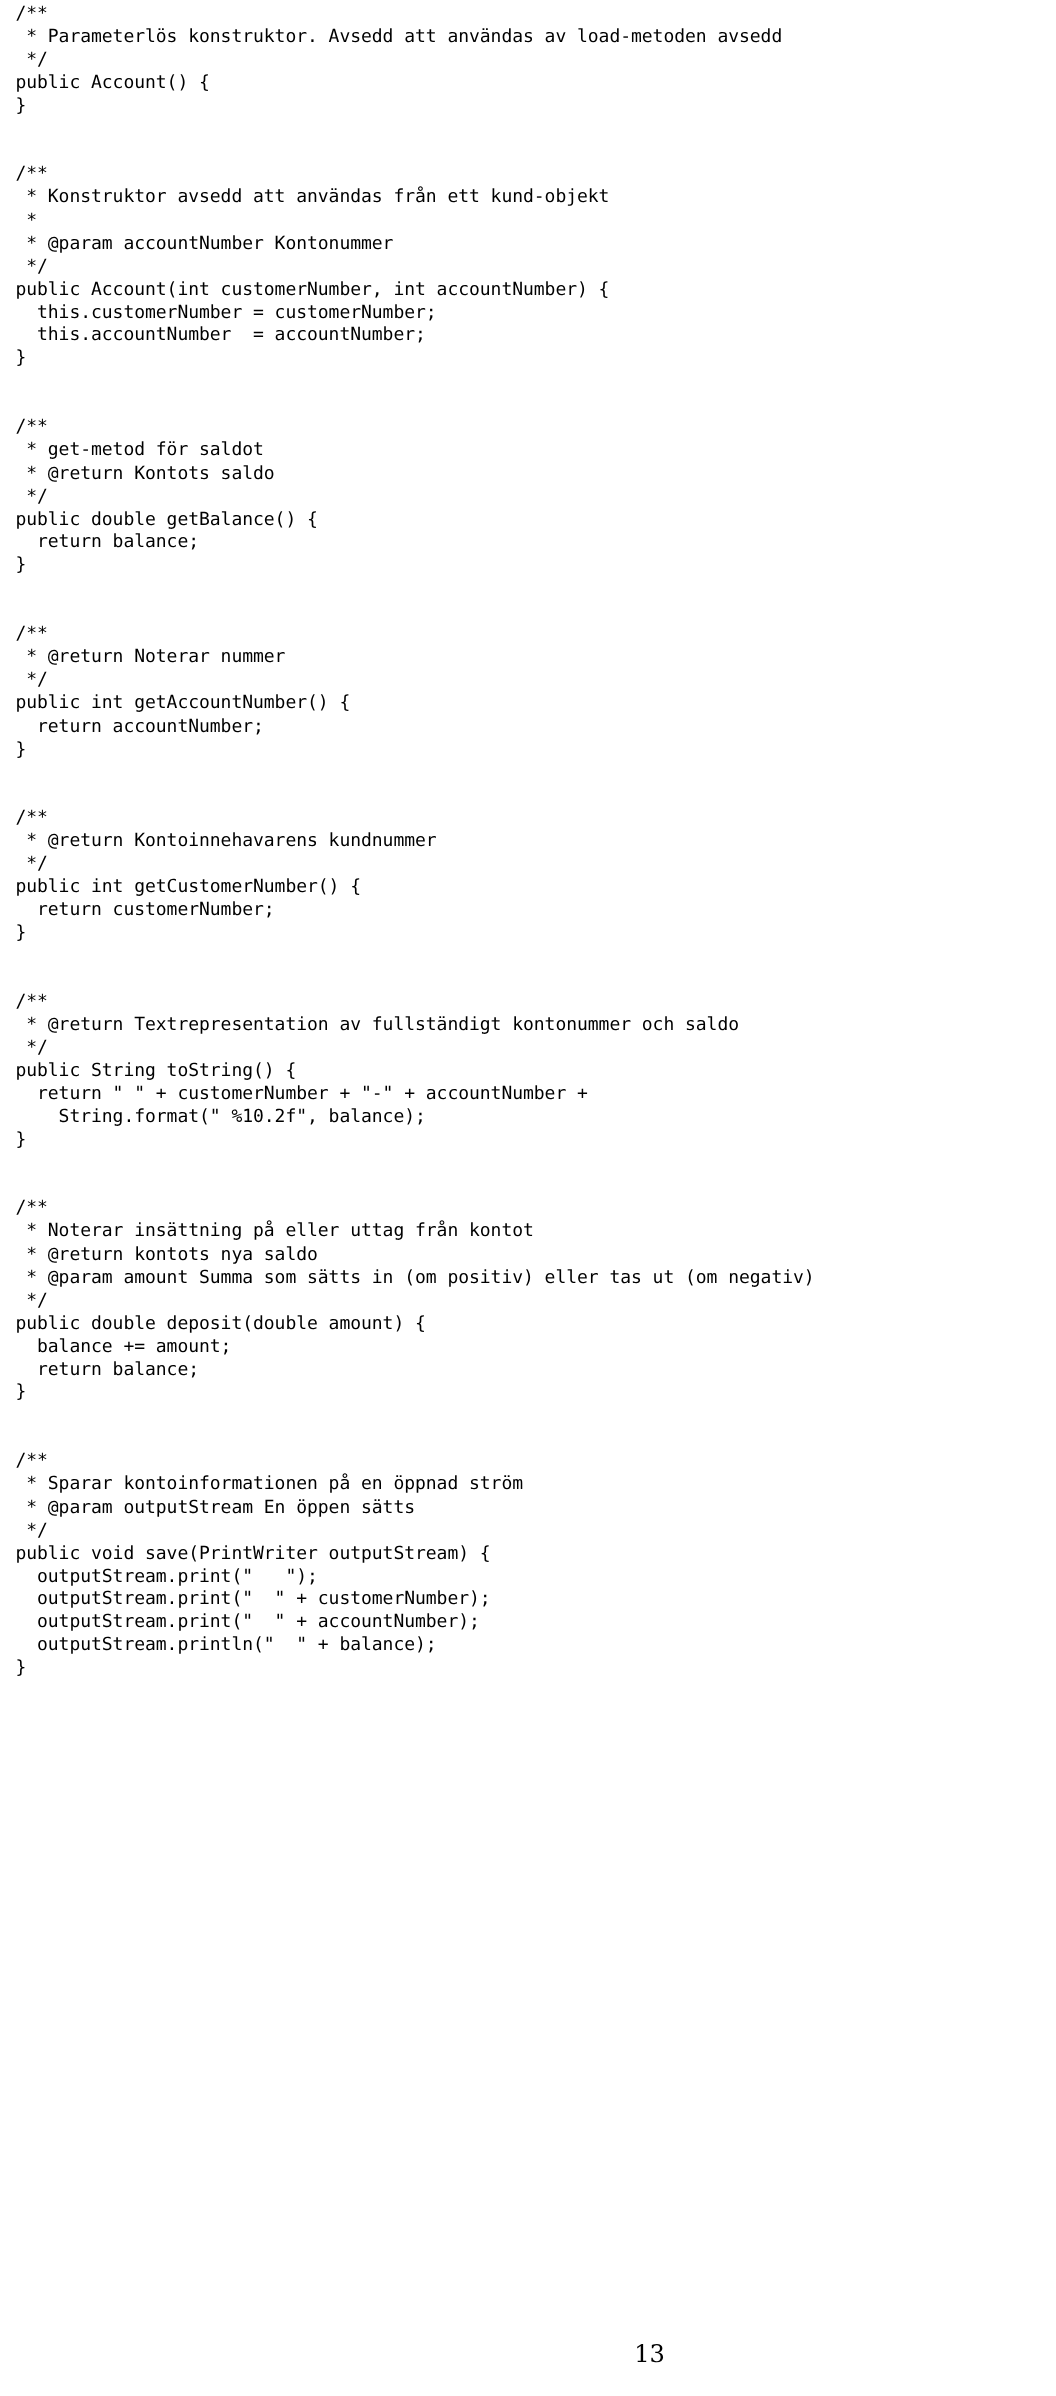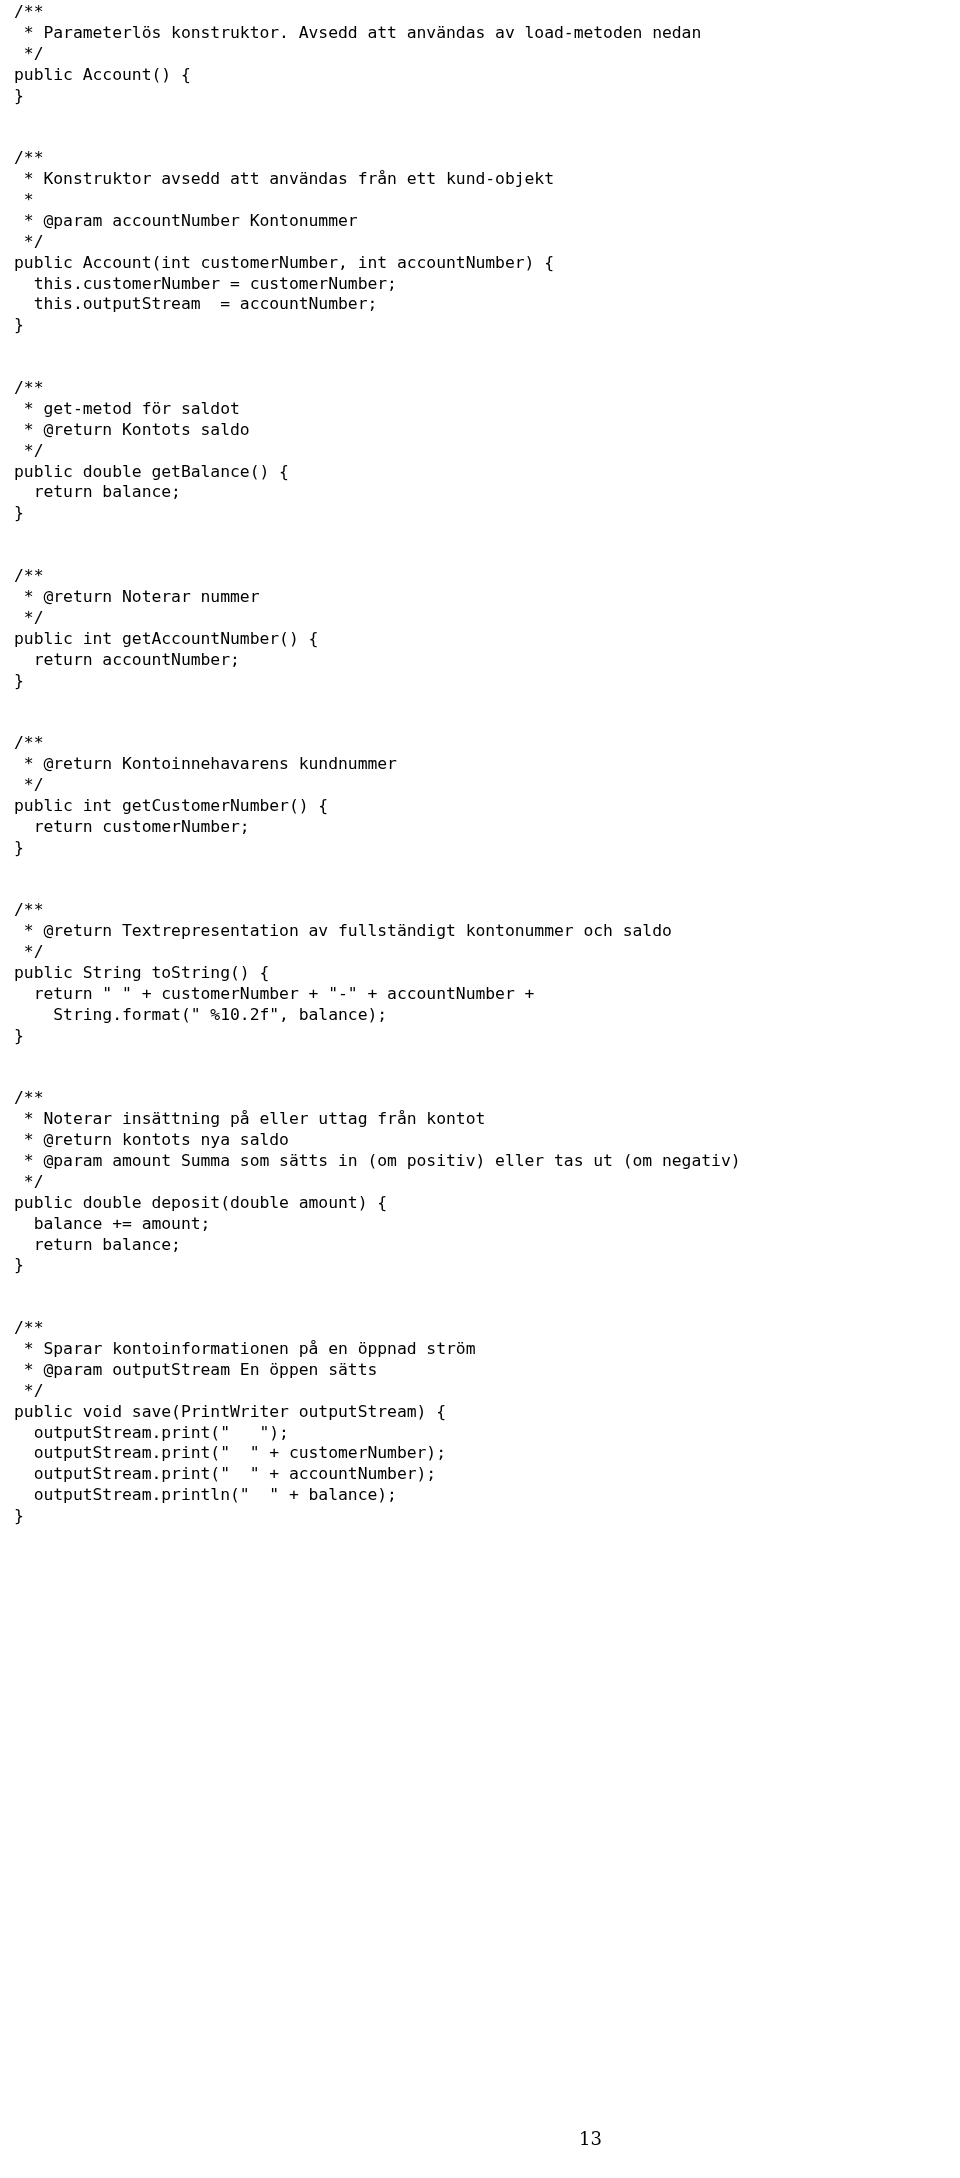--- a/index.html
+++ b/index.html
@@ -32,48 +32,48 @@
   .code-line.blank {
     height: 20.9px;
   }
   .page-number {
     position: absolute;
     left: 0;
     top: 2128px;
     width: 891px;
     text-align: center;
     font-family: "DejaVu Serif", "Liberation Serif", serif;
-    font-size: 18px;
+    font-size: 22px;
     color: #000000;
     
     padding-left: 290px;
     box-sizing: border-box;
   }
 </style>
 </head>
 <body>
 
 <div class="page">
 
   <div class="code-block">
       <div class="code-line">/**</div>
-      <div class="code-line"> * Parameterlös konstruktor. Avsedd att användas av load-metoden nedan</div>
+      <div class="code-line"> * Parameterlös konstruktor. Avsedd att användas av load-metoden avsedd</div>
       <div class="code-line"> */</div>
       <div class="code-line">public Account() {</div>
       <div class="code-line">}</div>
       <div class="code-line blank"></div>
       <div class="code-line blank"></div>
       <div class="code-line">/**</div>
       <div class="code-line"> * Konstruktor avsedd att användas från ett kund-objekt</div>
       <div class="code-line"> *</div>
       <div class="code-line"> * @param accountNumber Kontonummer</div>
       <div class="code-line"> */</div>
       <div class="code-line">public Account(int customerNumber, int accountNumber) {</div>
       <div class="code-line">  this.customerNumber = customerNumber;</div>
-      <div class="code-line">  this.outputStream  = accountNumber;</div>
+      <div class="code-line">  this.accountNumber  = accountNumber;</div>
       <div class="code-line">}</div>
       <div class="code-line blank"></div>
       <div class="code-line blank"></div>
       <div class="code-line">/**</div>
       <div class="code-line"> * get-metod för saldot</div>
       <div class="code-line"> * @return Kontots saldo</div>
       <div class="code-line"> */</div>
       <div class="code-line">public double getBalance() {</div>
       <div class="code-line">  return balance;</div>
       <div class="code-line">}</div>

